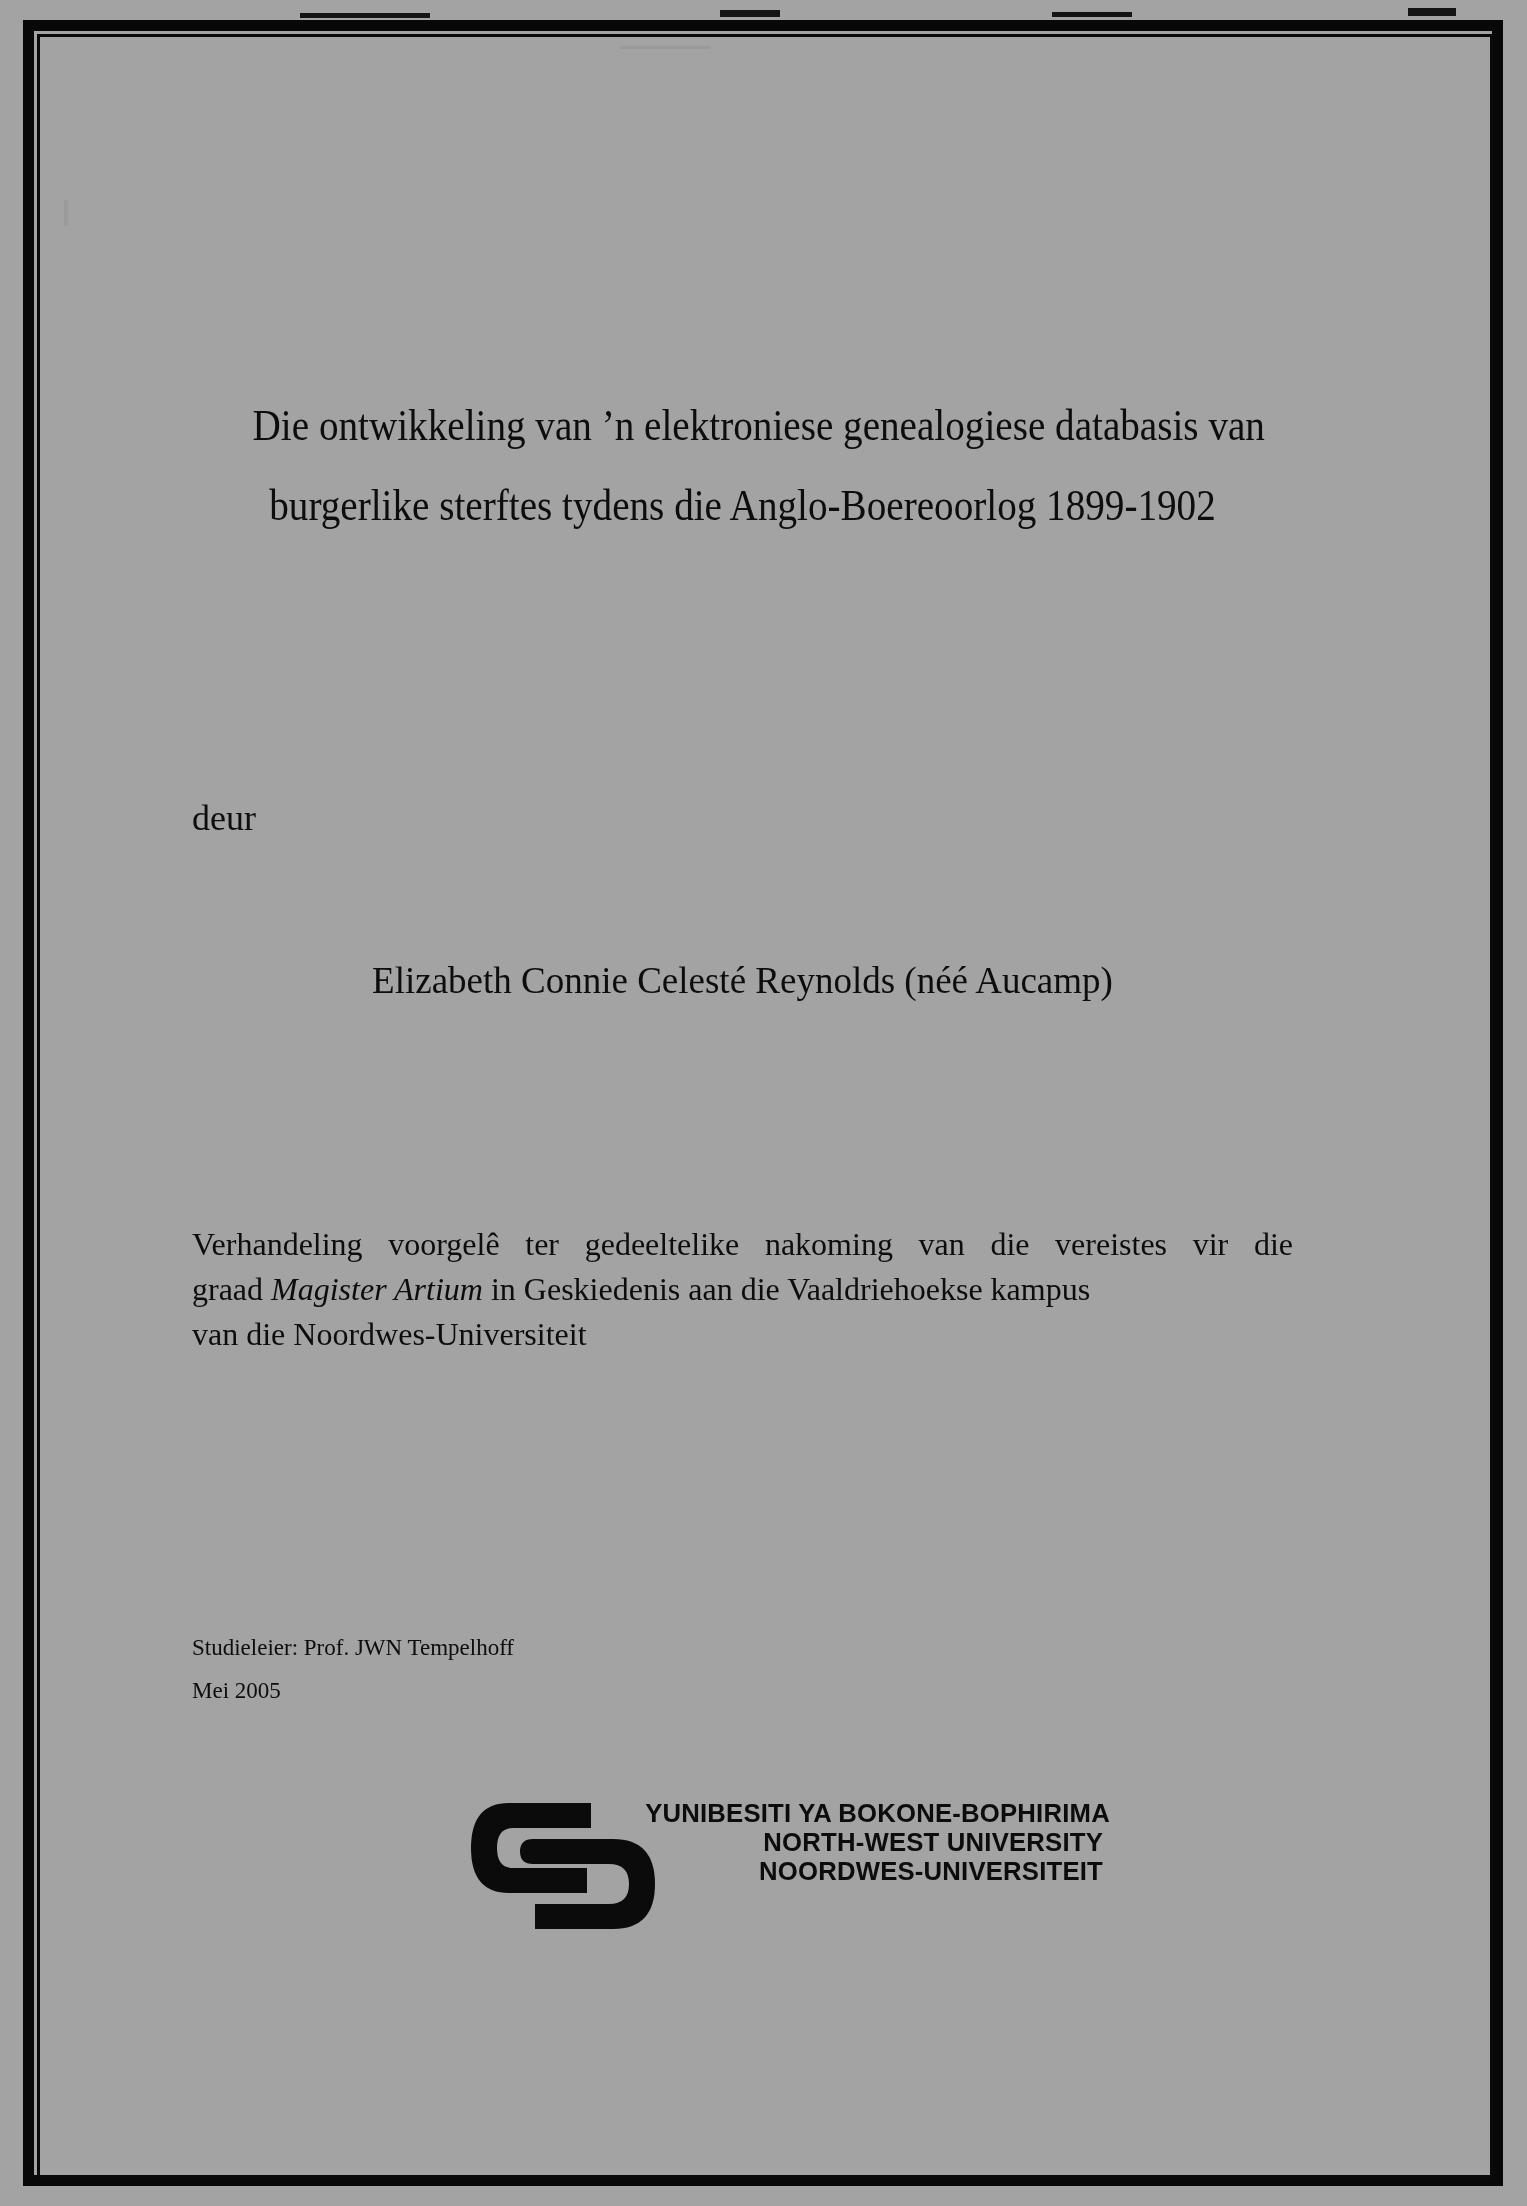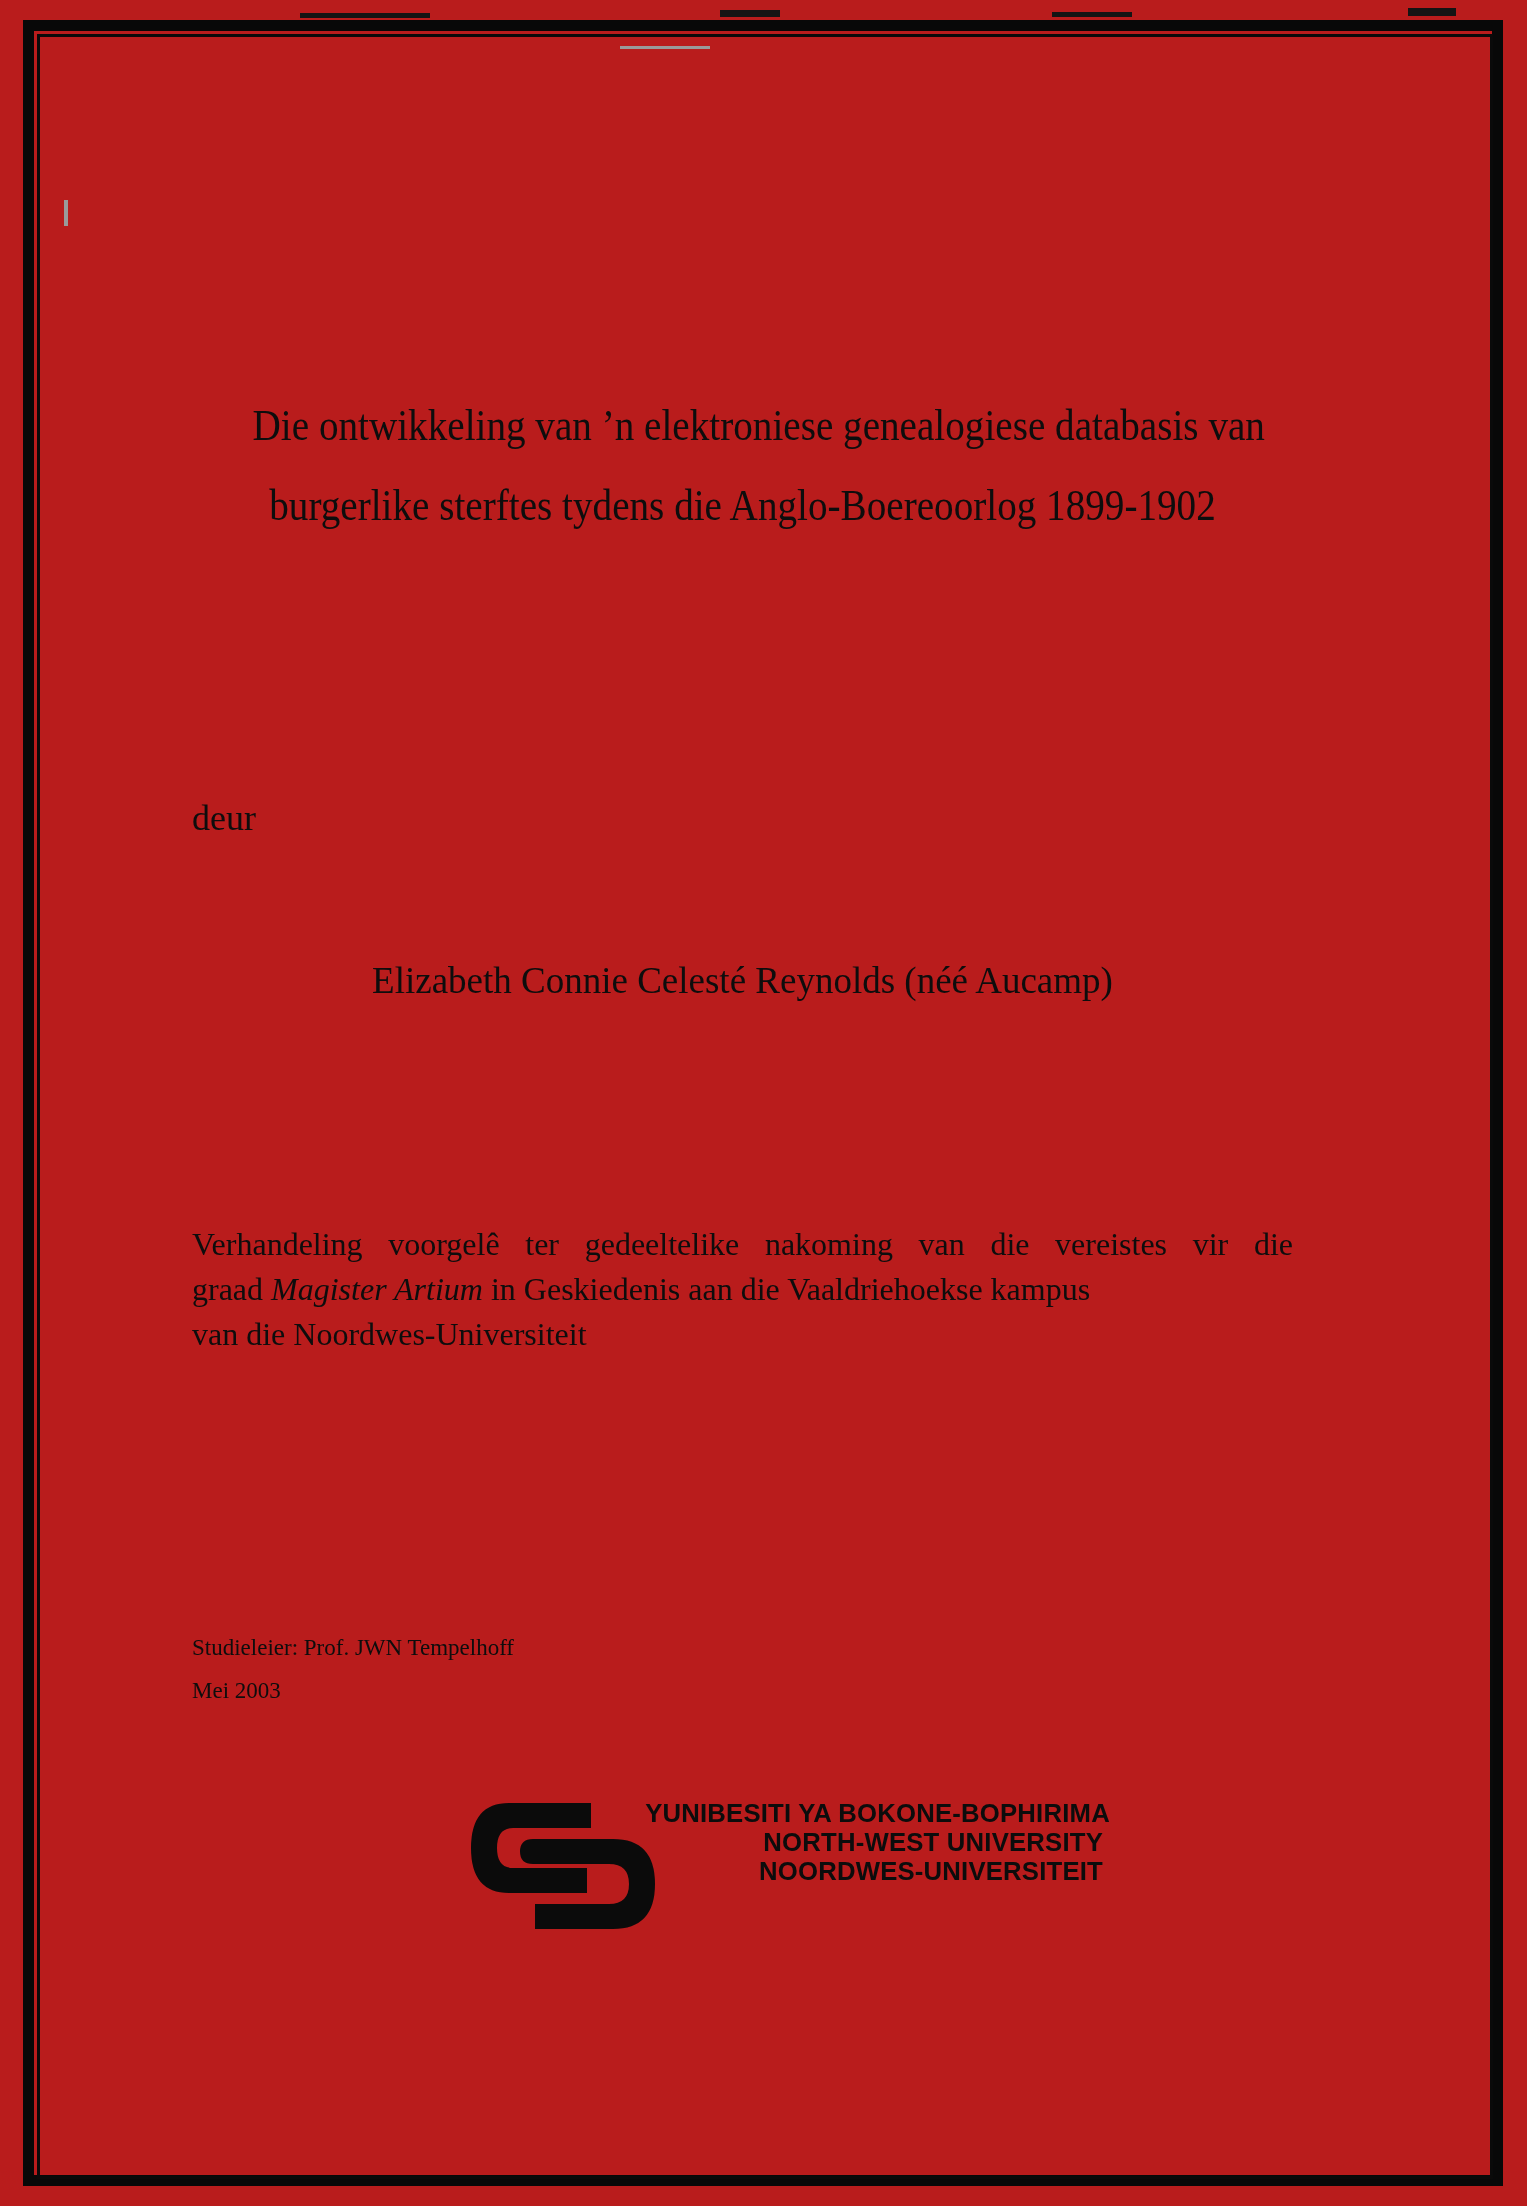--- a/index.html
+++ b/index.html
@@ -1,19 +1,19 @@
 <!DOCTYPE html>
 <html><head>
 <meta charset="utf-8">
 <style>
   html,body{margin:0;padding:0;background:#e8e8e8;}
   .page{
     position:relative;
     width:1527px;height:2206px;
-    background:#b91c1c;
+    background:#a3a3a3;
     overflow:hidden;
     font-family:"Liberation Serif","DejaVu Serif",serif;
     color:#0d0d0d;
   }
   
   .frame-outer{
     position:absolute;left:23px;top:20px;width:1458px;height:2144px;
     border:11px solid #080808;
   }
   .frame-inner{
@@ -73,21 +73,21 @@
   <div class="content-col author">Elizabeth Connie Celesté Reynolds (néé Aucamp)</div>
 
   <div class="content-col statement">
     <div class="just">Verhandeling voorgelê ter gedeeltelike nakoming van die vereistes vir die</div>
     <div><span>graad </span><span class="ital">Magister Artium</span><span> in Geskiedenis aan die Vaaldriehoekse kampus</span></div>
     <div>van die Noordwes-Universiteit</div>
   </div>
 
   <div class="content-col supervisor">
     <div>Studieleier: Prof. JWN Tempelhoff</div>
-    <div>Mei 2003</div>
+    <div>Mei 2005</div>
   </div>
 
   <div class="logo">
     <svg class="logo-mark" width="200" height="130" viewBox="0 0 200 130" preserveAspectRatio="none" aria-hidden="true">
 
       <path fill="#0b0b0b" d="M128,2 H46 Q8,2 8,47 Q8,92 46,92 H124 V67 H50 Q34,67 34,47 Q34,27 50,27 H128 Z"></path>
 
       <path fill="#0b0b0b" d="M70,38 H150 Q192,38 192,83 Q192,128 150,128 H72 V103 H146 Q166,103 166,83 Q166,63 146,63 H70 Q57,63 57,50.5 Q57,38 70,38 Z"></path>
     </svg>
     <div class="logo-text">

